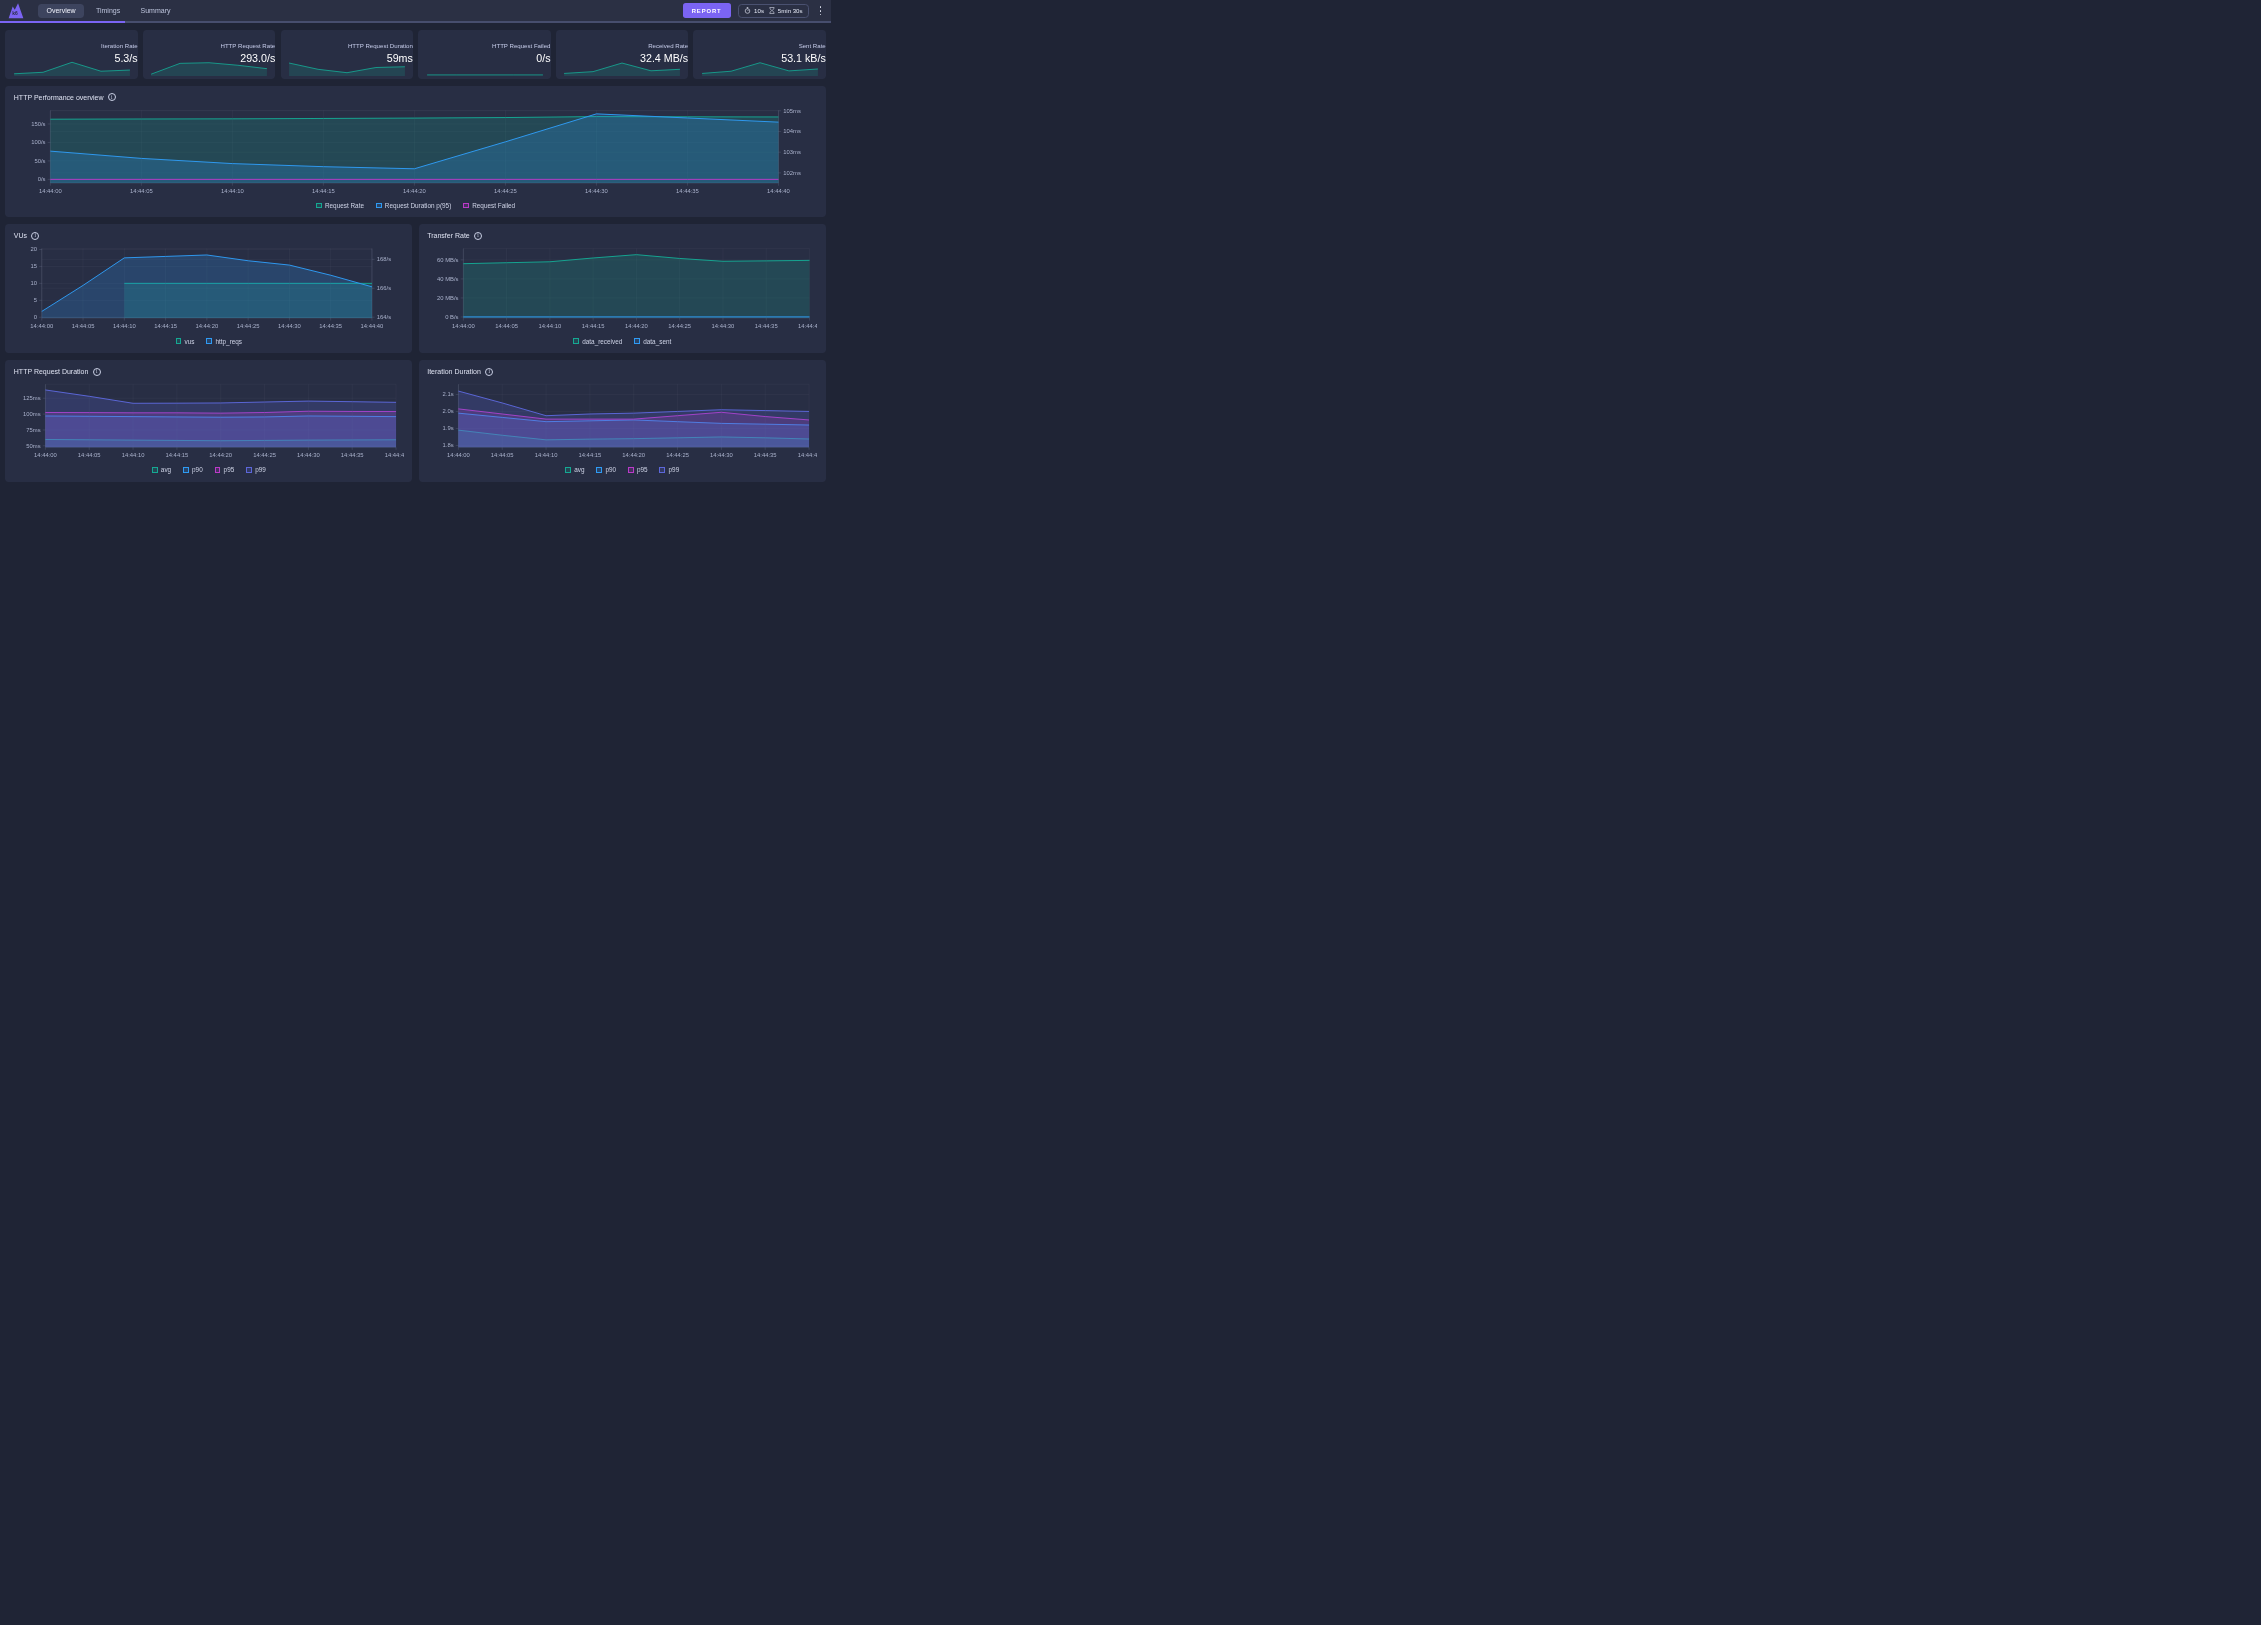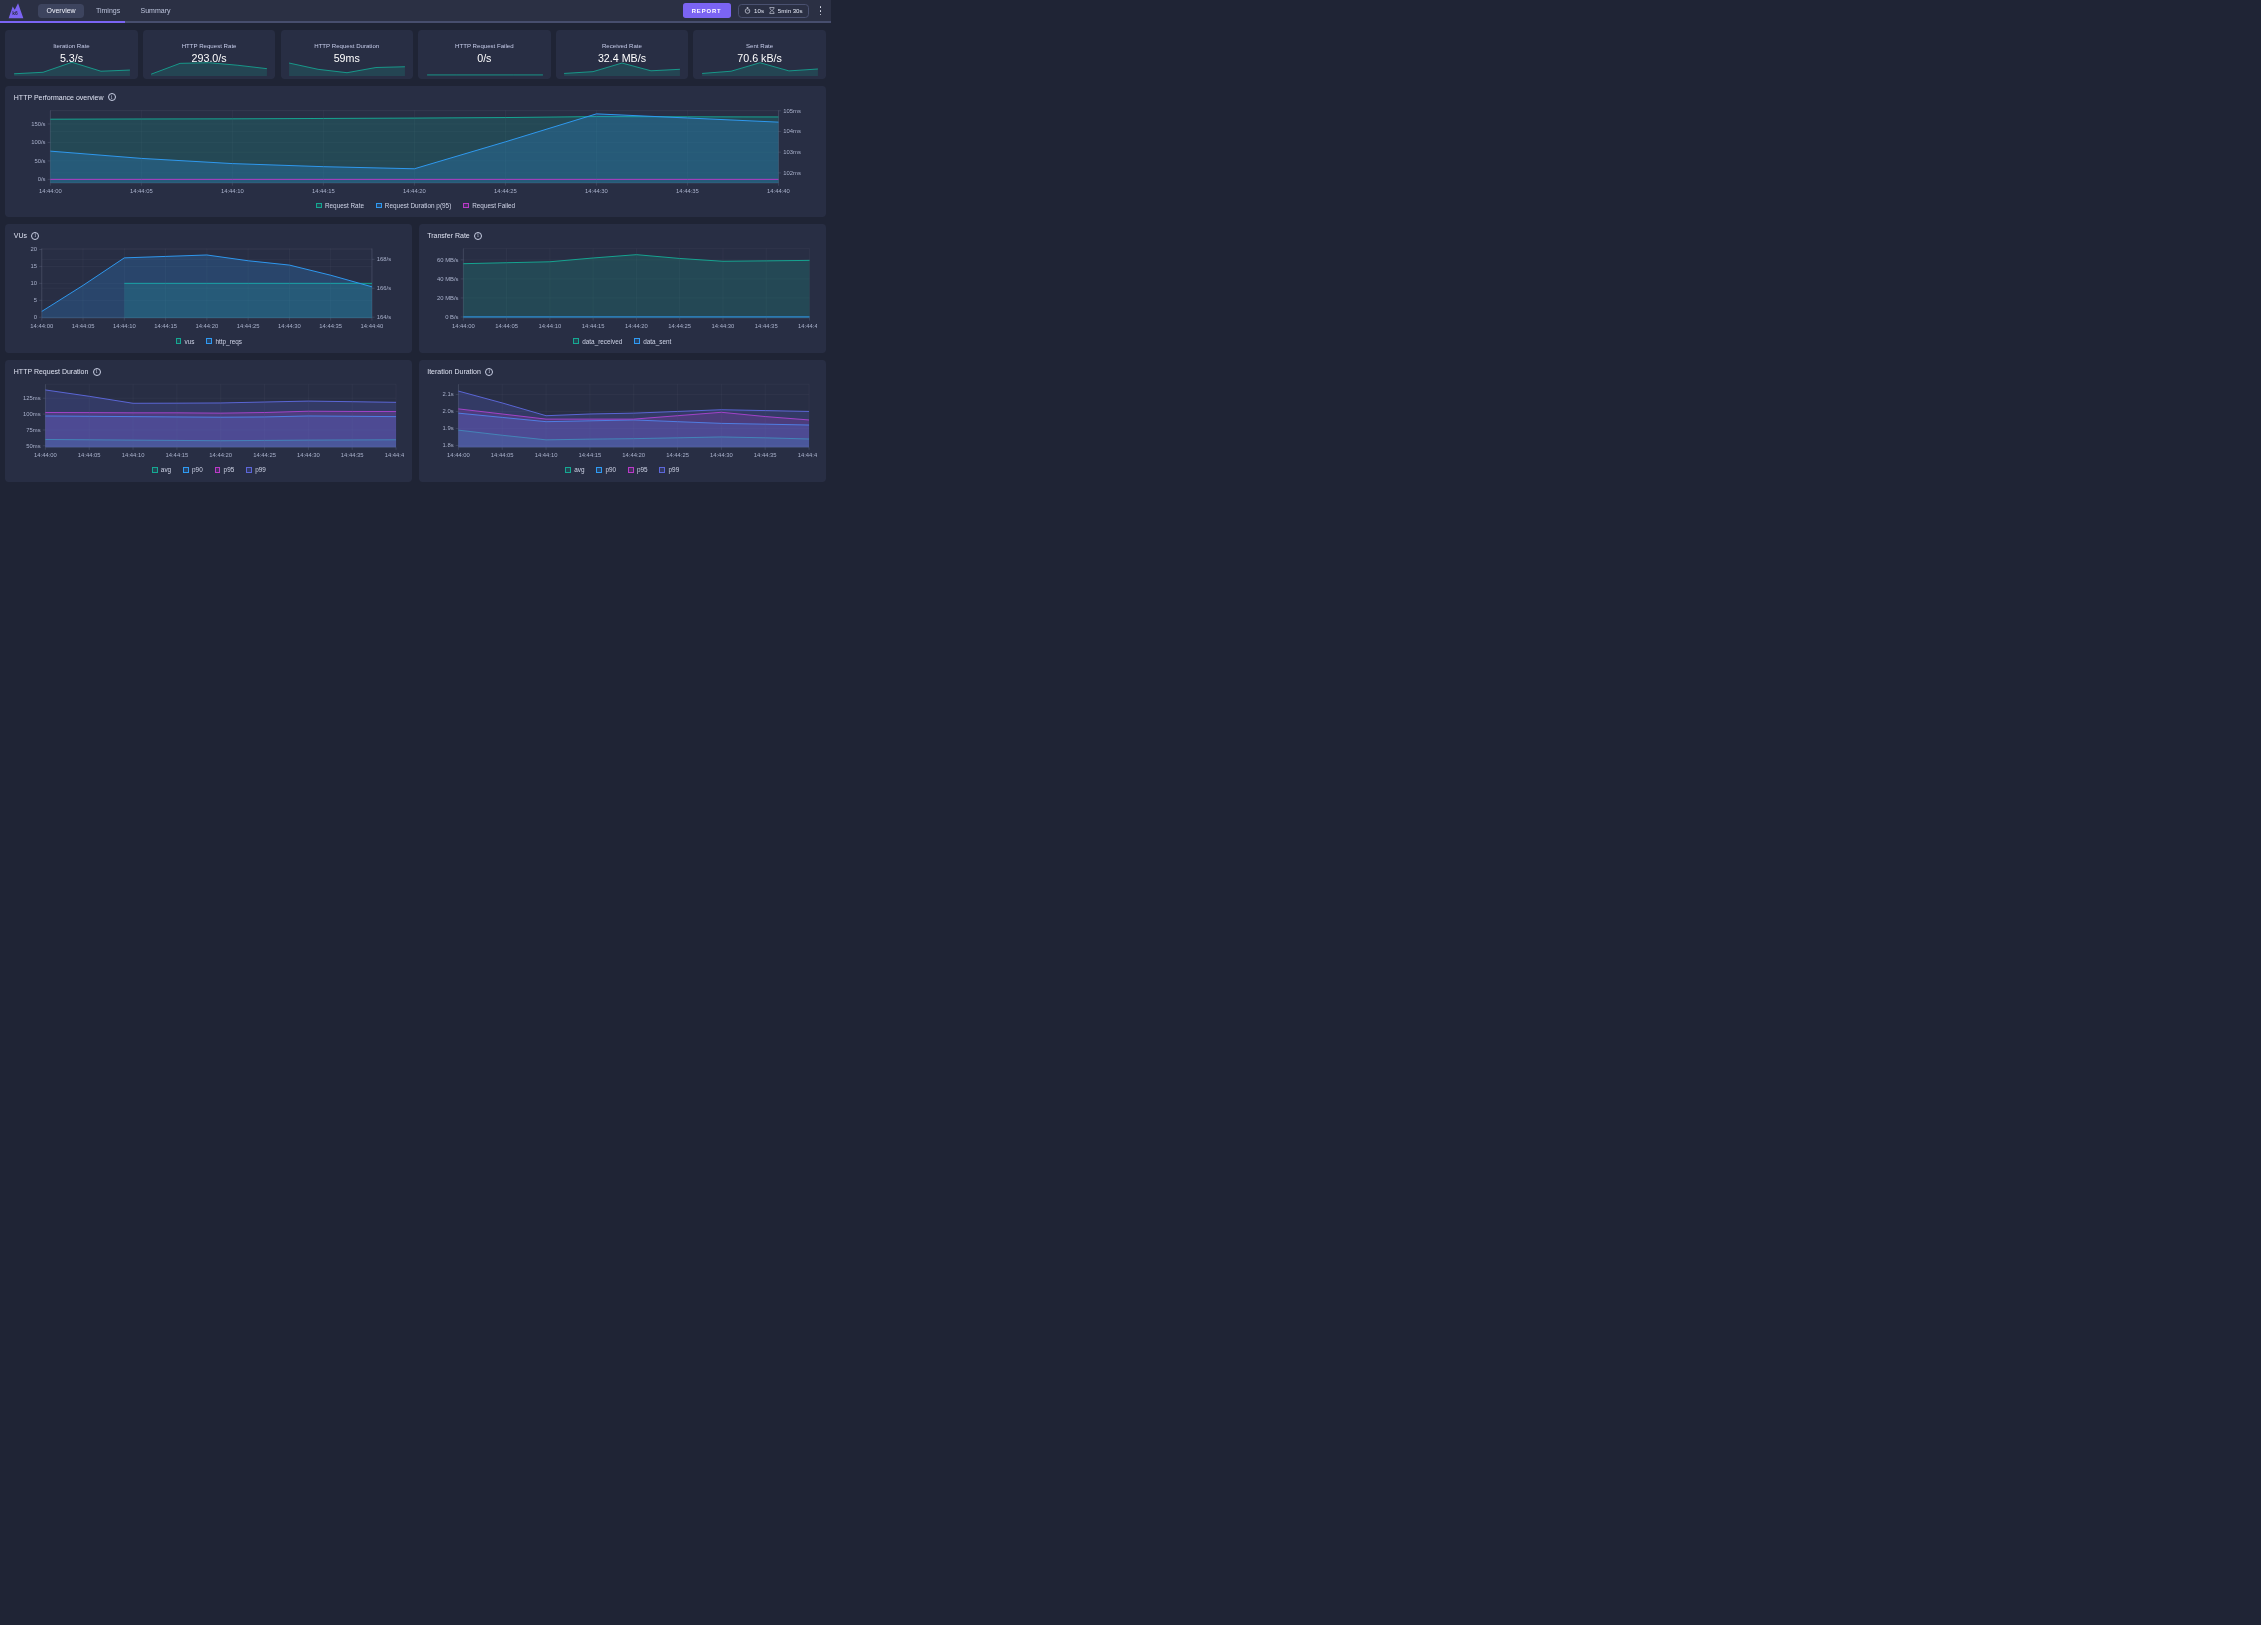--- a/index.html
+++ b/index.html
@@ -37,21 +37,21 @@
   .time-badge .grp { display:flex; align-items:center; gap:2.7px; }
   .kebab { display:flex; flex-direction:column; gap:1.9px; padding:2.1px 3.2px; cursor:pointer; }
   .kebab i { width:1.9px; height:1.9px; border-radius:50%; background:#e0e4f2; }
   .progress { height:2.1px; background:#474e6e; }
   .progress-fill { height:100%; background:#7b64f3; width:0; }
 
   main { padding:6.4px 5.3px 0; }
   .stats-row { display:flex; gap:5.3px; }
   .stat-card {
     flex:1; height:49px; background:#282e44; border-radius:3.7px;
-    position:relative; text-align:center; padding-top:11.8px; overflow:hidden;
+    position:relative; text-align:right; padding-top:11.8px; overflow:hidden;
   }
   .stat-title { font-size:6.1px; color:#c5cbe9; }
   .stat-value { font-size:10.7px; color:#ffffff; margin-top:3.2px; }
   .spark { position:absolute; left:7.5px; right:7.5px; bottom:3.2px; height:17px; }
   .spark svg { display:block; }
 
   .panel {
     background:#282e44; border-radius:3.7px; padding:7.5px 8.5px 5.3px;
     margin-top:7px;
   }
@@ -163,21 +163,21 @@
       <div class="stat-value">32.4 MB/s</div>
       <div class="spark">
           <svg width="118" height="17" viewBox="0 0 220 32">
             <polygon points="1.0,27.2 55.5,23.8 110.0,7.6 164.5,22.2 219.0,19.4 219,32 1,32" fill="#15a89330"></polygon>
             <polyline points="1.0,27.2 55.5,23.8 110.0,7.6 164.5,22.2 219.0,19.4" fill="none" stroke="#15a893" stroke-width="1.6"></polyline>
           </svg>
         </div>
     </div>
     <div class="stat-card">
       <div class="stat-title">Sent Rate</div>
-      <div class="stat-value">70.6 kB/s</div>
+      <div class="stat-value">53.1 kB/s</div>
       <div class="spark">
           <svg width="118" height="17" viewBox="0 0 220 32">
             <polygon points="1.0,27.2 55.5,23.0 110.0,7.0 164.5,22.4 219.0,18.8 219,32 1,32" fill="#15a89330"></polygon>
             <polyline points="1.0,27.2 55.5,23.0 110.0,7.0 164.5,22.4 219.0,18.8" fill="none" stroke="#15a893" stroke-width="1.6"></polyline>
           </svg>
         </div>
     </div>
   </section>
 
   <section class="panel">

